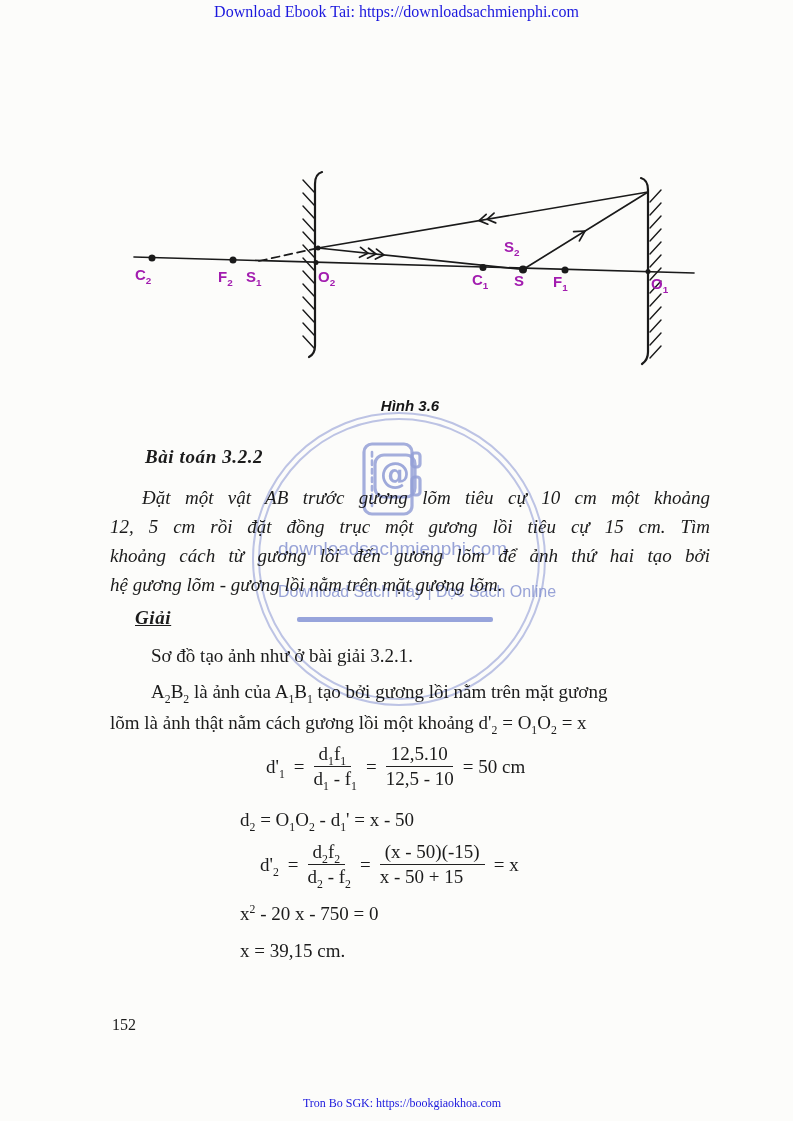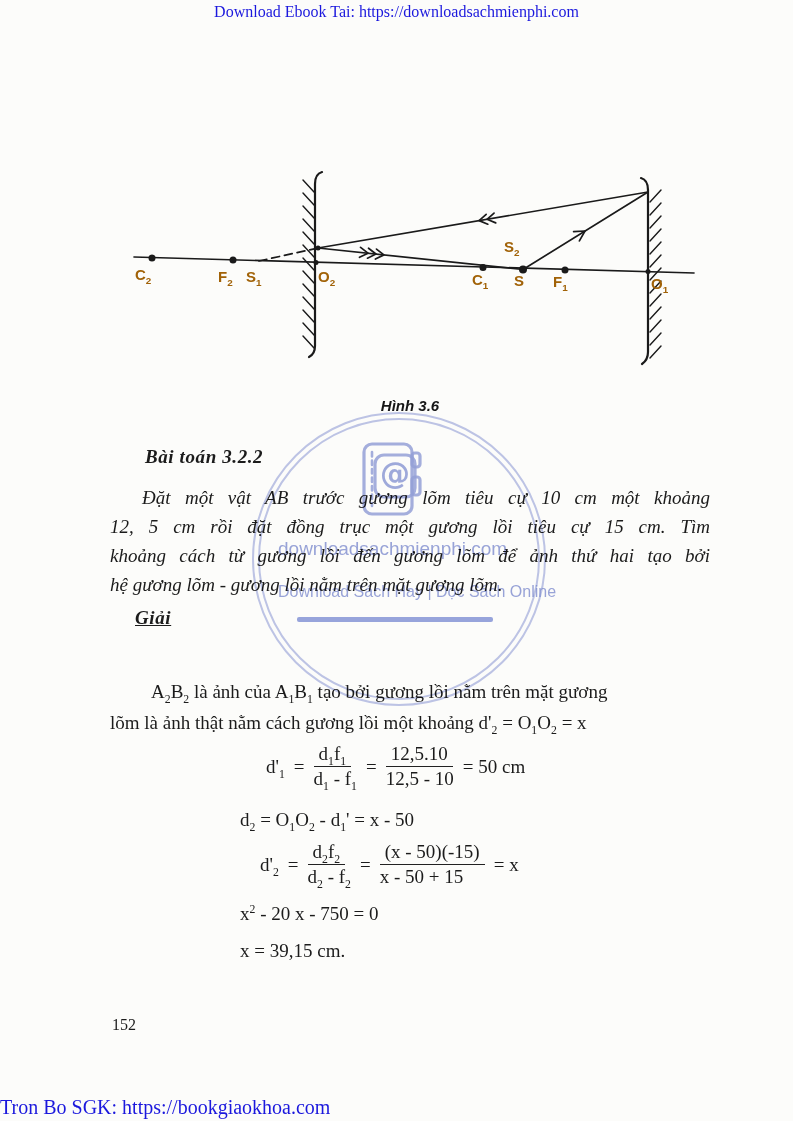--- a/index.html
+++ b/index.html
@@ -2,26 +2,26 @@
 <html><head>
 <meta charset="utf-8">
 <style>
   html,body{margin:0;padding:0;background:#fcfcfa;}
   .page{position:relative;width:793px;height:1121px;background:#fcfcfa;
         font-family:"Liberation Serif",serif;color:#1b1b1b;overflow:hidden;margin:0 auto;}
 
   
   .header-link{position:absolute;top:3px;left:0;right:0;text-align:center;
     font-size:16px;color:#1b18dd;text-decoration:none;font-family:"Liberation Serif",serif;}
-  .footer-link{position:absolute;top:1096px;left:0;right:0;
-    font-size:20px;color:#1b18dd;text-decoration:none;}
+  .footer-link{position:absolute;top:1096px;left:11px;right:0;text-align:center;
+    font-size:12px;color:#1b18dd;text-decoration:none;}
 
   
   .fig-svg{position:absolute;left:118px;top:158px;}
-  .fig-label{position:absolute;font:bold 15px "Liberation Sans",sans-serif;color:#a16207;white-space:nowrap;}
+  .fig-label{position:absolute;font:bold 15px "Liberation Sans",sans-serif;color:#a21caf;white-space:nowrap;}
   .fig-label sub{font-size:.66em;line-height:0;}
   .fig-caption{position:absolute;left:300px;top:397px;width:220px;text-align:center;
     font:italic bold 15px "Liberation Sans",sans-serif;color:#151515;}
 
   
   .problem-heading{position:absolute;left:145px;top:446px;
     font:italic bold 19px "Liberation Serif",serif;letter-spacing:.6px;}
   .statement{position:absolute;left:110px;top:483px;width:600px;
     font:italic 19px/29px "Liberation Serif",serif;}
   .statement .jl{text-align:justify;text-align-last:justify;}
@@ -115,20 +115,21 @@
 
   <div class="problem-heading">Bài toán 3.2.2</div>
   <div class="statement">
     <div class="jl first">Đặt một vật AB trước gương lõm tiêu cự 10 cm một khoảng</div>
     <div class="jl">12, 5 cm rồi đặt đồng trục một gương lồi tiêu cự 15 cm. Tìm</div>
     <div class="jl">khoảng cách từ gương lồi đến gương lõm để ảnh thứ hai tạo bởi</div>
     <div>hệ gương lõm - gương lồi nằm trên mặt gương lõm.</div>
   </div>
 
   <div class="solution-heading">Giải</div>
+  <div class="sol-line" style="left:151px;top:645px">Sơ đồ tạo ảnh như ở bài giải 3.2.1.</div>
   <div class="sol-line" style="left:151px;top:681px">A<sub>2</sub>B<sub>2</sub>  là ảnh của A<sub>1</sub>B<sub>1</sub> tạo bởi gương lồi nằm trên mặt gương</div>
   <div class="sol-line" style="left:110px;top:712px">lõm là ảnh thật nằm cách gương lồi một khoảng d'<sub>2</sub> = O<sub>1</sub>O<sub>2</sub> = x</div>
 
   <div class="formula" style="left:266px;top:743px">
     <span>d'<sub>1</sub></span>
     <span>=</span>
     <span class="frac">
       <span class="num">d<sub>1</sub>f<sub>1</sub></span>
       <span class="den">d<sub>1</sub> - f<sub>1</sub></span>
     </span>

